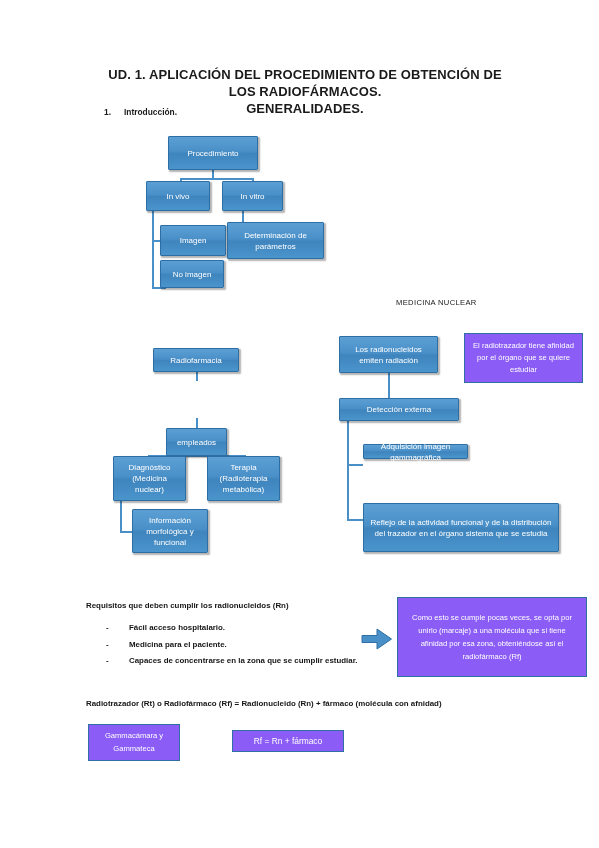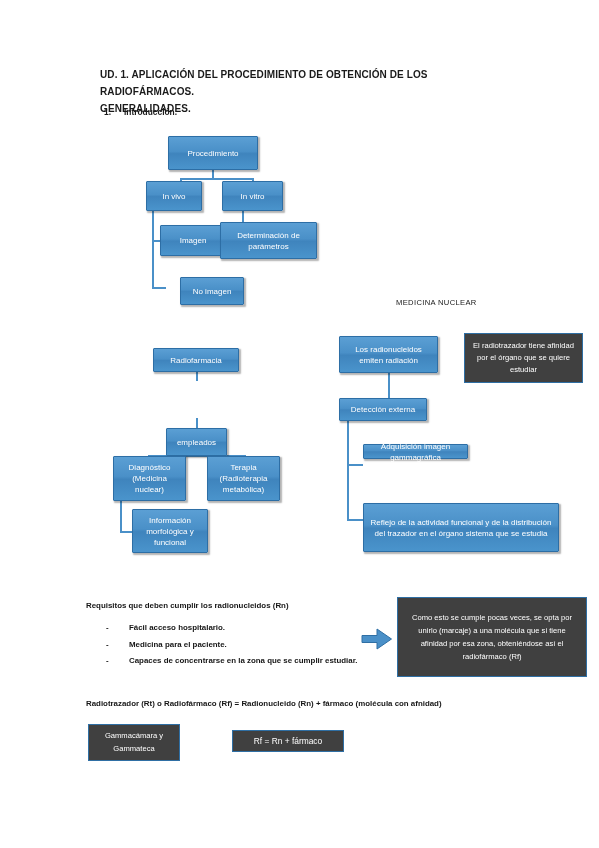--- a/index.html
+++ b/index.html
@@ -20,25 +20,25 @@
     inset: 0;
     background: #ffffff;
   }
 
   
   .doc-title {
     position: absolute;
     left: 100px;
     top: 66px;
     width: 410px;
-    font-size: 10px;
+    font-size: 13px;
     font-weight: bold;
     line-height: 17px;
     letter-spacing: 0.1px;
-    text-align: left;
+    text-align: center;
   }
   .doc-title .l1 { display: block; }
   .doc-title .l2 { display: block; }
 
   .section-num {
     position: absolute;
     left: 104px;
     top: 107px;
     font-size: 8.4px;
     font-weight: bold;
@@ -116,21 +116,21 @@
     padding: 2px 3px;
     box-shadow: 1.5px 1.5px 1.6px rgba(0,0,0,0.30);
     border-radius: 1px;
   }
   .fbox span { display: block; width: 100%; }
 
   
   .flatbox {
     position: absolute;
     box-sizing: border-box;
-    background: #404040;
+    background: #8b5cf6;
     border: 1px solid #2f6fa4;
     color: #ffffff;
     font-size: 7.6px;
     line-height: 12.6px;
     text-align: center;
     display: flex;
     align-items: center;
     justify-content: center;
     padding: 3px 6px;
   }
@@ -174,33 +174,33 @@
   <div class="conn v" style="left:152px; top:210px; height:78px;"></div>
   <div class="conn h" style="left:152px; top:240px; width:14px;"></div>
   <div class="conn h" style="left:152px; top:287px; width:14px;"></div>
 
   <div class="conn v" style="left:242px; top:210px; height:31px;"></div>
   <div class="conn h" style="left:242px; top:240px; width:15px;"></div>
 
   <div class="fbox" style="left:168px; top:136px; width:90px; height:34px;">
     <span>Procedimiento</span>
   </div>
-  <div class="fbox" style="left:146px; top:181px; width:56px; height:30px;">
+  <div class="fbox" style="left:146px; top:181px; width:64px; height:30px;">
     <span>In vivo</span>
   </div>
   <div class="fbox" style="left:222px; top:181px; width:61px; height:30px;">
     <span>In vitro</span>
   </div>
   <div class="fbox" style="left:160px; top:225px; width:66px; height:31px;">
     <span>Imagen</span>
   </div>
-  <div class="fbox" style="left:220px; top:222px; width:97px; height:37px;">
+  <div class="fbox" style="left:227px; top:222px; width:97px; height:37px;">
     <span>Determinación de parámetros</span>
   </div>
-  <div class="fbox" style="left:160px; top:277px; width:64px; height:28px;margin-left:20px;">
+  <div class="fbox" style="left:160px; top:260px; width:64px; height:28px;">
     <span>No imagen</span>
   </div>
 
   <div class="mednuc-label">MEDICINA NUCLEAR</div>
 
   <div class="conn v" style="left:196px; top:371px; height:10px;"></div>
   <div class="conn v" style="left:196px; top:418px; height:11px;"></div>
   <div class="conn v" style="left:196px; top:447px; height:9px;"></div>
   <div class="conn h" style="left:148px; top:455px; width:97px;"></div>
   <div class="conn v" style="left:148px; top:455px; height:9px;"></div>
@@ -228,21 +228,21 @@
   <div class="conn v" style="left:347px; top:421px; height:99px;"></div>
   <div class="conn h" style="left:347px; top:464px; width:16px;"></div>
   <div class="conn h" style="left:347px; top:519px; width:16px;"></div>
 
   <div class="fbox" style="left:339px; top:336px; width:99px; height:37px;">
     <span>Los radionucleidos emiten radiación</span>
   </div>
   <div class="flatbox" style="left:464px; top:333px; width:119px; height:50px; line-height:12px;">
     <span>El radiotrazador tiene afinidad por el órgano que se quiere estudiar</span>
   </div>
-  <div class="fbox" style="left:339px; top:398px; width:88px; height:23px;">
+  <div class="fbox" style="left:339px; top:398px; width:120px; height:23px;">
     <span>Detección externa</span>
   </div>
   <div class="fbox" style="left:363px; top:444px; width:105px; height:15px;">
     <span>Adquisición imagen gammagráfica</span>
   </div>
   <div class="fbox" style="left:363px; top:503px; width:196px; height:49px;">
     <span>Reflejo de la actividad funcional y de la distribución del trazador en el órgano sistema que se estudia</span>
   </div>
 
   <div class="req-heading">Requisitos que deben cumplir los radionucleidos (Rn)</div>

